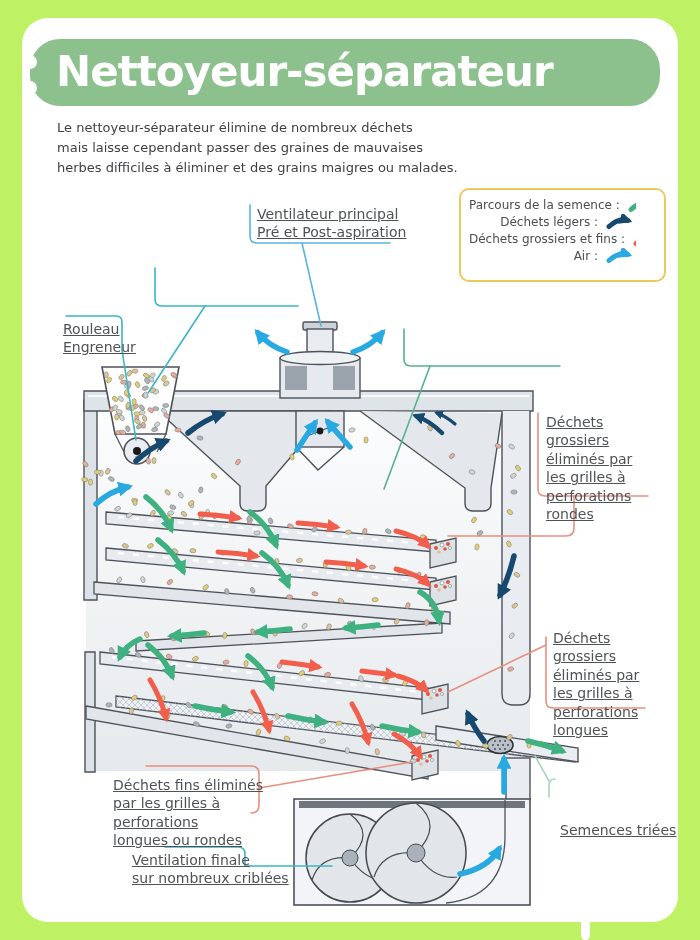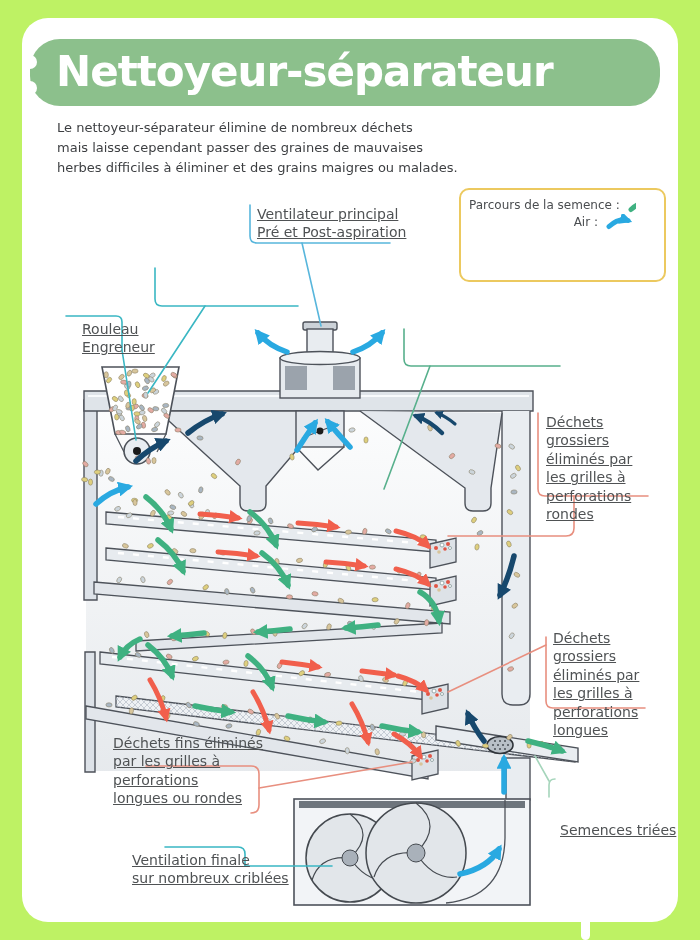--- a/index.html
+++ b/index.html
@@ -13,25 +13,25 @@
   .n1{left:23px;top:55px;} .n2{left:23px;top:81px;}
   .intro{position:absolute;left:57px;top:118px;width:430px;font-size:13px;line-height:1.55;color:#3d3f42;white-space:pre-line;}
   .legend{position:absolute;left:419px;top:188px;width:207px;height:94px;background:#fff;
           border:2px solid #ecc95f;border-radius:10px;box-sizing:border-box;padding:6px 28px 4px 8px;margin-left:40px;}
   .lrow{display:flex;justify-content:flex-end;align-items:center;gap:8px;height:17px;}
   .llab{font-size:12px;color:#4a4d50;white-space:nowrap;}
   .callout{position:absolute;font-size:14px;line-height:1.32;color:#4f5254;white-space:pre-line;text-decoration:underline;}
   svg.diagram{position:absolute;left:0;top:0;}
   .co-ventilateur{left:257px;top:205px;}
   .co-tremie{left:162px;top:271px;}
-  .co-rouleau{left:82px;top:320px;}
+  .co-rouleau{left:63px;top:320px;}
   .co-dechets-legers{left:410px;top:327px;}
   .co-grossiers-rondes{left:546px;top:413px;width:104px;}
   .co-grossiers-longues{left:553px;top:629px;width:104px;}
-  .co-fins{left:113px;top:734px;width:160px;}
+  .co-fins{left:113px;top:776px;width:160px;}
   .co-ventilation-finale{left:132px;top:851px;}
   .co-semences{left:560px;top:821px;}
 </style>
 </head>
 <body>
 
 <div class="page">
   <div class="sheet"></div>
   <div class="frame-slit"></div>
 
@@ -451,20 +451,42 @@
           <svg width="30" height="16">
             <defs>
               <marker id="lm0" viewBox="0 0 10 10" refX="6.5" refY="5" markerWidth="2.5" markerHeight="2.5" orient="auto">
                 <path d="M0,0 L10,5 L0,10 z" fill="#3fb181"></path>
               </marker>
             </defs>
             <path d="M3,12.5 Q13,3.5 22,6.5" fill="none" stroke="#3fb181" stroke-width="5" stroke-linecap="round" marker-end="url(#lm0)"></path>
           </svg>
         </div>
         <div class="lrow">
+          <span class="llab">Déchets légers :</span>
+          <svg width="30" height="16">
+            <defs>
+              <marker id="lm1" viewBox="0 0 10 10" refX="6.5" refY="5" markerWidth="2.5" markerHeight="2.5" orient="auto">
+                <path d="M0,0 L10,5 L0,10 z" fill="#17486d"></path>
+              </marker>
+            </defs>
+            <path d="M3,12.5 Q13,3.5 22,6.5" fill="none" stroke="#17486d" stroke-width="5" stroke-linecap="round" marker-end="url(#lm1)"></path>
+          </svg>
+        </div>
+        <div class="lrow">
+          <span class="llab">Déchets grossiers et fins :</span>
+          <svg width="30" height="16">
+            <defs>
+              <marker id="lm2" viewBox="0 0 10 10" refX="6.5" refY="5" markerWidth="2.5" markerHeight="2.5" orient="auto">
+                <path d="M0,0 L10,5 L0,10 z" fill="#f15f4c"></path>
+              </marker>
+            </defs>
+            <path d="M3,12.5 Q13,3.5 22,6.5" fill="none" stroke="#f15f4c" stroke-width="5" stroke-linecap="round" marker-end="url(#lm2)"></path>
+          </svg>
+        </div>
+        <div class="lrow">
           <span class="llab">Air :</span>
           <svg width="30" height="16">
             <defs>
               <marker id="lm3" viewBox="0 0 10 10" refX="6.5" refY="5" markerWidth="2.5" markerHeight="2.5" orient="auto">
                 <path d="M0,0 L10,5 L0,10 z" fill="#29a9e1"></path>
               </marker>
             </defs>
             <path d="M3,12.5 Q13,3.5 22,6.5" fill="none" stroke="#29a9e1" stroke-width="5" stroke-linecap="round" marker-end="url(#lm3)"></path>
           </svg>
         </div>

